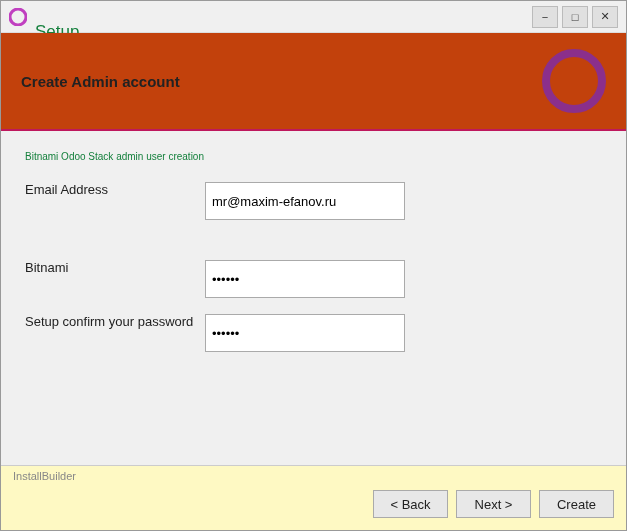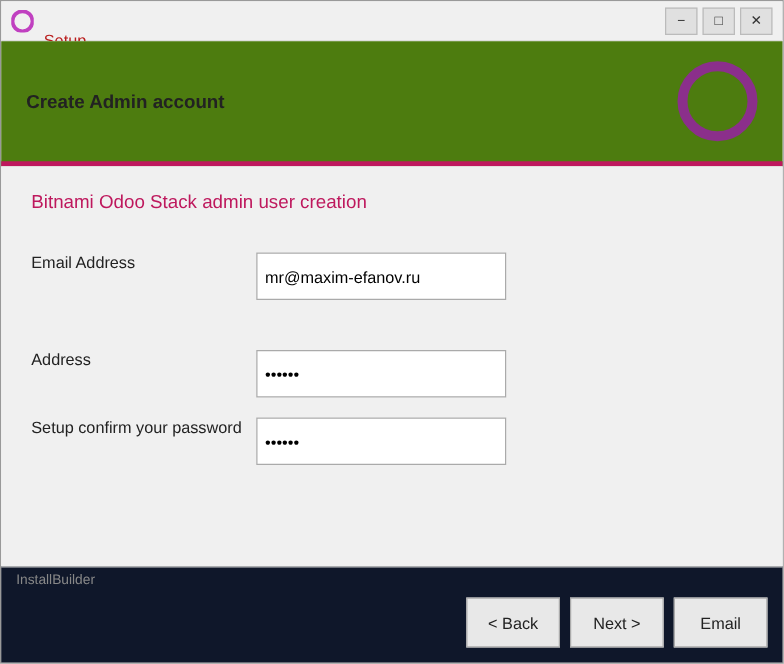--- a/index.html
+++ b/index.html
@@ -45,22 +45,22 @@
       align-items: center;
       gap: 8px;
     }
 
     .title-icon {
       width: 18px;
       height: 18px;
     }
 
     .title-text {
-      font-size: 13px;
-      color: #b91c1c;
+      font-size: 17px;
+      color: #15803d;
       margin-top: 31px;
     }
 
     .title-bar-controls {
       display: flex;
       gap: 4px;
       align-items: center;
     }
 
     .title-btn {
@@ -78,26 +78,26 @@
 
     .content-area {
       flex: 1;
       display: flex;
       flex-direction: column;
       padding: 0;
       background: #f0f0f0;
     }
 
     .header-section {
-      background: #4d7c0f;
+      background: #c2410c;
       padding: 16px 20px;
       display: flex;
       align-items: center;
       justify-content: space-between;
-      border-bottom: 4px solid #be185d;
+      border-bottom: 2px solid #be185d;
       flex-shrink: 0;
     }
 
     .header-title {
       font-size: 15px;
       font-weight: bold;
       color: #222;
     }
 
     .logo-circle {
@@ -108,23 +108,23 @@
       background: transparent;
     }
 
     .main-content {
       flex: 1;
       padding: 20px 24px;
       background: #f0f0f0;
     }
 
     .subtitle {
-      font-size: 15px;
-      color: #be185d;
-      margin-bottom: 32px;
+      font-size: 10px;
+      color: #15803d;
+      margin-bottom: 20px;
     }
 
     .form-group {
       display: flex;
       align-items: flex-start;
       margin-bottom: 16px;
     }
 
     .form-label {
       width: 180px;
@@ -144,38 +144,38 @@
       outline: none;
     }
 
     .spacer {
       height: 24px;
     }
 
     .footer-area {
       flex-shrink: 0;
       border-top: 1px solid #ccc;
-      background: #0f172a;
+      background: #fef9c3;
     }
 
     .installbuilder-label {
       font-size: 11px;
       color: #888;
       padding: 4px 12px 0 12px;
     }
 
     .button-bar {
       display: flex;
       justify-content: flex-end;
       gap: 8px;
       padding: 8px 12px 12px 12px;
     }
 
     .btn {
-      height: 40px;
+      height: 28px;
       min-width: 75px;
       padding: 0 16px;
       background: #e8e8e8;
       border: 1px solid #aaa;
       cursor: pointer;
       font-size: 13px;
       font-family: inherit;
       color: #222;
     }
   </style>
@@ -209,32 +209,32 @@
       <div class="subtitle">Bitnami Odoo Stack admin user creation</div>
 
       <div class="form-group">
         <label class="form-label">Email Address</label>
         <input class="form-input" type="text" value="mr@maxim-efanov.ru" style="">
       </div>
 
       <div class="spacer"></div>
 
       <div class="form-group">
-        <label class="form-label">Address</label>
+        <label class="form-label">Bitnami</label>
         <input class="form-input" type="password" value="123456" style="">
       </div>
 
       <div class="form-group">
         <label class="form-label">Setup confirm your password</label>
         <input class="form-input" type="password" value="123456" style="">
       </div>
     </div>
   </div>
 
   <div class="footer-area">
     <div class="installbuilder-label">InstallBuilder</div>
     <div class="button-bar">
       <button class="btn">&lt; Back</button>
       <button class="btn">Next &gt;</button>
-      <button class="btn">Email</button>
+      <button class="btn">Create</button>
     </div>
   </div>
 </div>
 
 </body></html>

